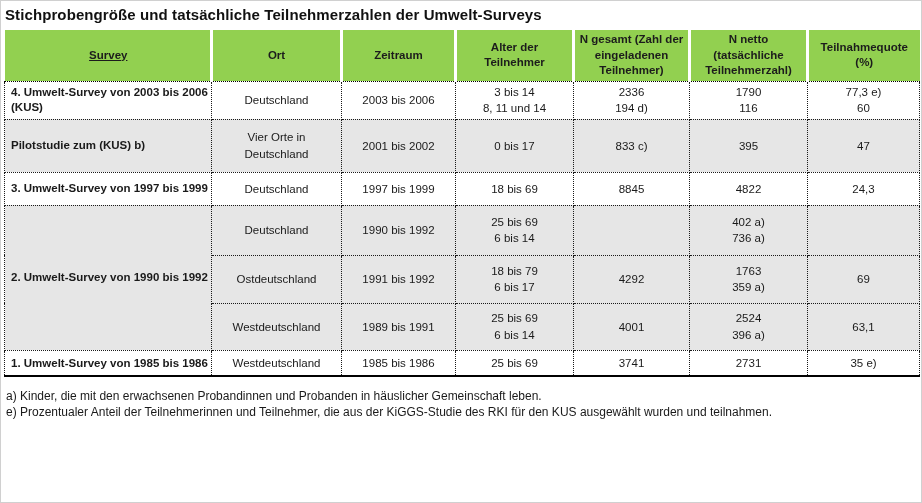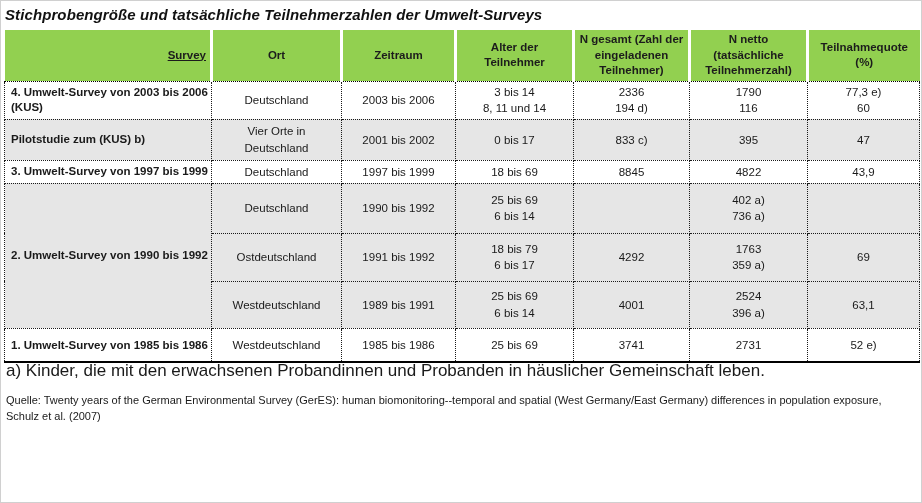--- a/index.html
+++ b/index.html
@@ -11,69 +11,68 @@
     border: 1px solid #d0d0d0;
     overflow: hidden;
   }
   .page { padding: 4px 4px 0 3px; }
   .page-title {
     font-size: 15px;
     font-weight: bold;
     color: #111111;
     margin: 1px 0 7px 1px;
     letter-spacing: 0.1px;
-    font-style: italic;
   }
   table.surveys {
     width: 915px;
     border-collapse: collapse;
     table-layout: fixed;
   }
   table.surveys th {
     background: #92d050;
     font-size: 11.5px;
     font-weight: bold;
     color: #1c1c1c;
     vertical-align: middle;
     padding: 2px 4px;
     border-left: 3px solid #ffffff;
     border-bottom: 1px dotted #000000;
     text-align: center;
     line-height: 1.35;
   }
-  table.surveys th:first-child { border-left: none; text-align: right; padding-left: 6px; text-decoration: underline; }
+  table.surveys th:first-child { border-left: none; text-align: center; padding-left: 6px; text-decoration: underline; }
   table.surveys td {
     font-size: 11.5px;
     color: #1a1a1a;
     border: 1px dotted #1a1a1a;
     text-align: center;
     vertical-align: middle;
     padding: 2px 3px;
     white-space: pre-line;
     line-height: 1.45;
   }
   table.surveys td.survey-cell {
     text-align: left;
     font-weight: bold;
     padding-left: 6px;
     line-height: 1.3;
   }
   tr.shade td { background: #e6e6e6; }
   tr.h-header { height: 50px; }
   tr.r1 { height: 28px; }
-  tr.r2 { height: 41px; }
-  tr.r3 { height: 23px; }
+  tr.r2 { height: 53px; }
+  tr.r3 { height: 33px; }
   tr.r4a { height: 50px; }
   tr.r4b { height: 48px; }
   tr.r4c { height: 47px; }
-  tr.r5 { height: 34px; }
+  tr.r5 { height: 26px; }
   tr.r5 td { border-bottom: 2px solid #000000; }
   .footnotes {
-    margin: 0 0 0 2px;
-    font-size: 17px;
+    margin: 12px 0 0 2px;
+    font-size: 12px;
     line-height: 15.5px;
     color: #1a1a1a;
   }
   .footnotes div { white-space: nowrap; }
   .source {
     margin: 13px 0 0 2px;
     font-size: 11px;
     line-height: 16px;
     width: 905px;
     color: #1a1a1a;
@@ -129,21 +128,21 @@
         <td>395</td>
         <td>47</td>
       </tr>
       <tr class="r3">
         <td class="survey-cell">3. Umwelt-Survey von 1997 bis 1999</td>
         <td>Deutschland</td>
         <td>1997 bis 1999</td>
         <td>18 bis 69</td>
         <td>8845</td>
         <td>4822</td>
-        <td>43,9</td>
+        <td>24,3</td>
       </tr>
       <tr class="r4a shade">
         <td class="survey-cell" rowspan="3">2. Umwelt-Survey von 1990 bis 1992</td>
         <td>Deutschland</td>
         <td>1990 bis 1992</td>
         <td>25 bis 69
 6 bis 14</td>
         <td></td>
         <td>402 a)
 736 a)</td>
@@ -169,23 +168,23 @@
 396 a)</td>
         <td>63,1</td>
       </tr>
       <tr class="r5">
         <td class="survey-cell">1. Umwelt-Survey von 1985 bis 1986</td>
         <td>Westdeutschland</td>
         <td>1985 bis 1986</td>
         <td>25 bis 69</td>
         <td>3741</td>
         <td>2731</td>
-        <td>52 e)</td>
+        <td>35 e)</td>
       </tr>
     </tbody>
   </table>
 
   <div class="footnotes">
     <div>a) Kinder, die mit den erwachsenen Probandinnen und Probanden in häuslicher Gemeinschaft leben.</div>
+    <div>e) Prozentualer Anteil der Teilnehmerinnen und Teilnehmer, die aus der KiGGS-Studie des RKI für den KUS ausgewählt wurden und teilnahmen.</div>
   </div>
 
-  <div class="source">Quelle: Twenty years of the German Environmental Survey (GerES): human biomonitoring--temporal and spatial (West Germany/East Germany) differences in population exposure, Schulz et al. (2007)</div>
 </div>
 
 </body></html>

